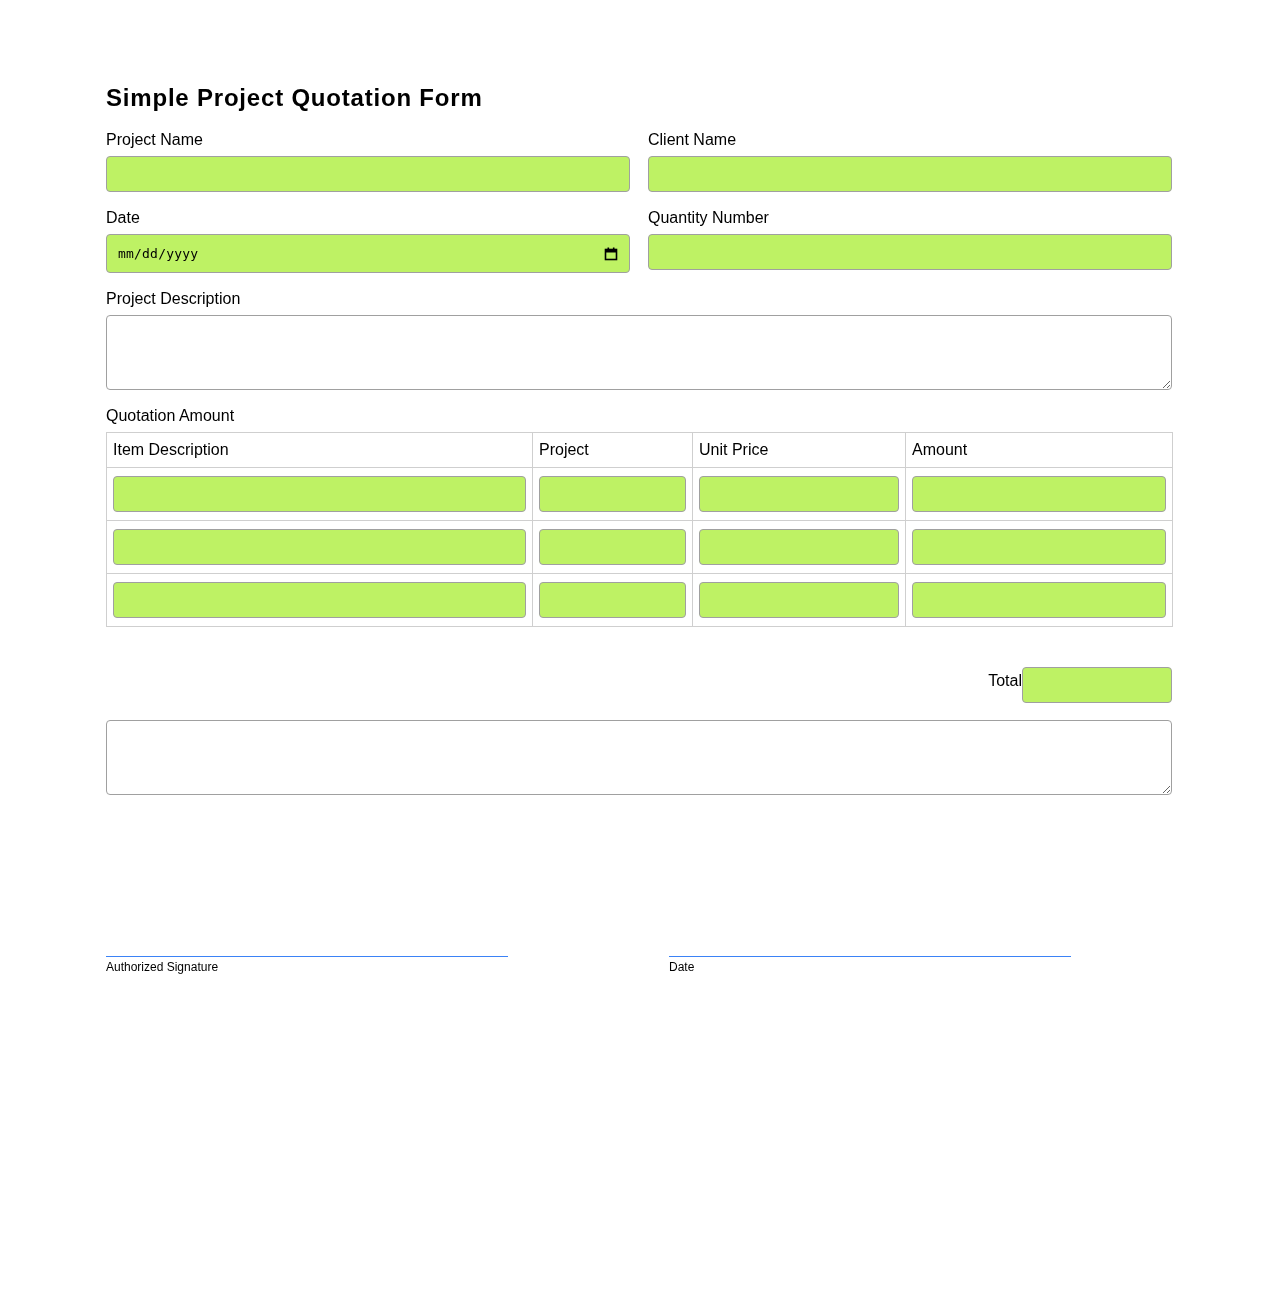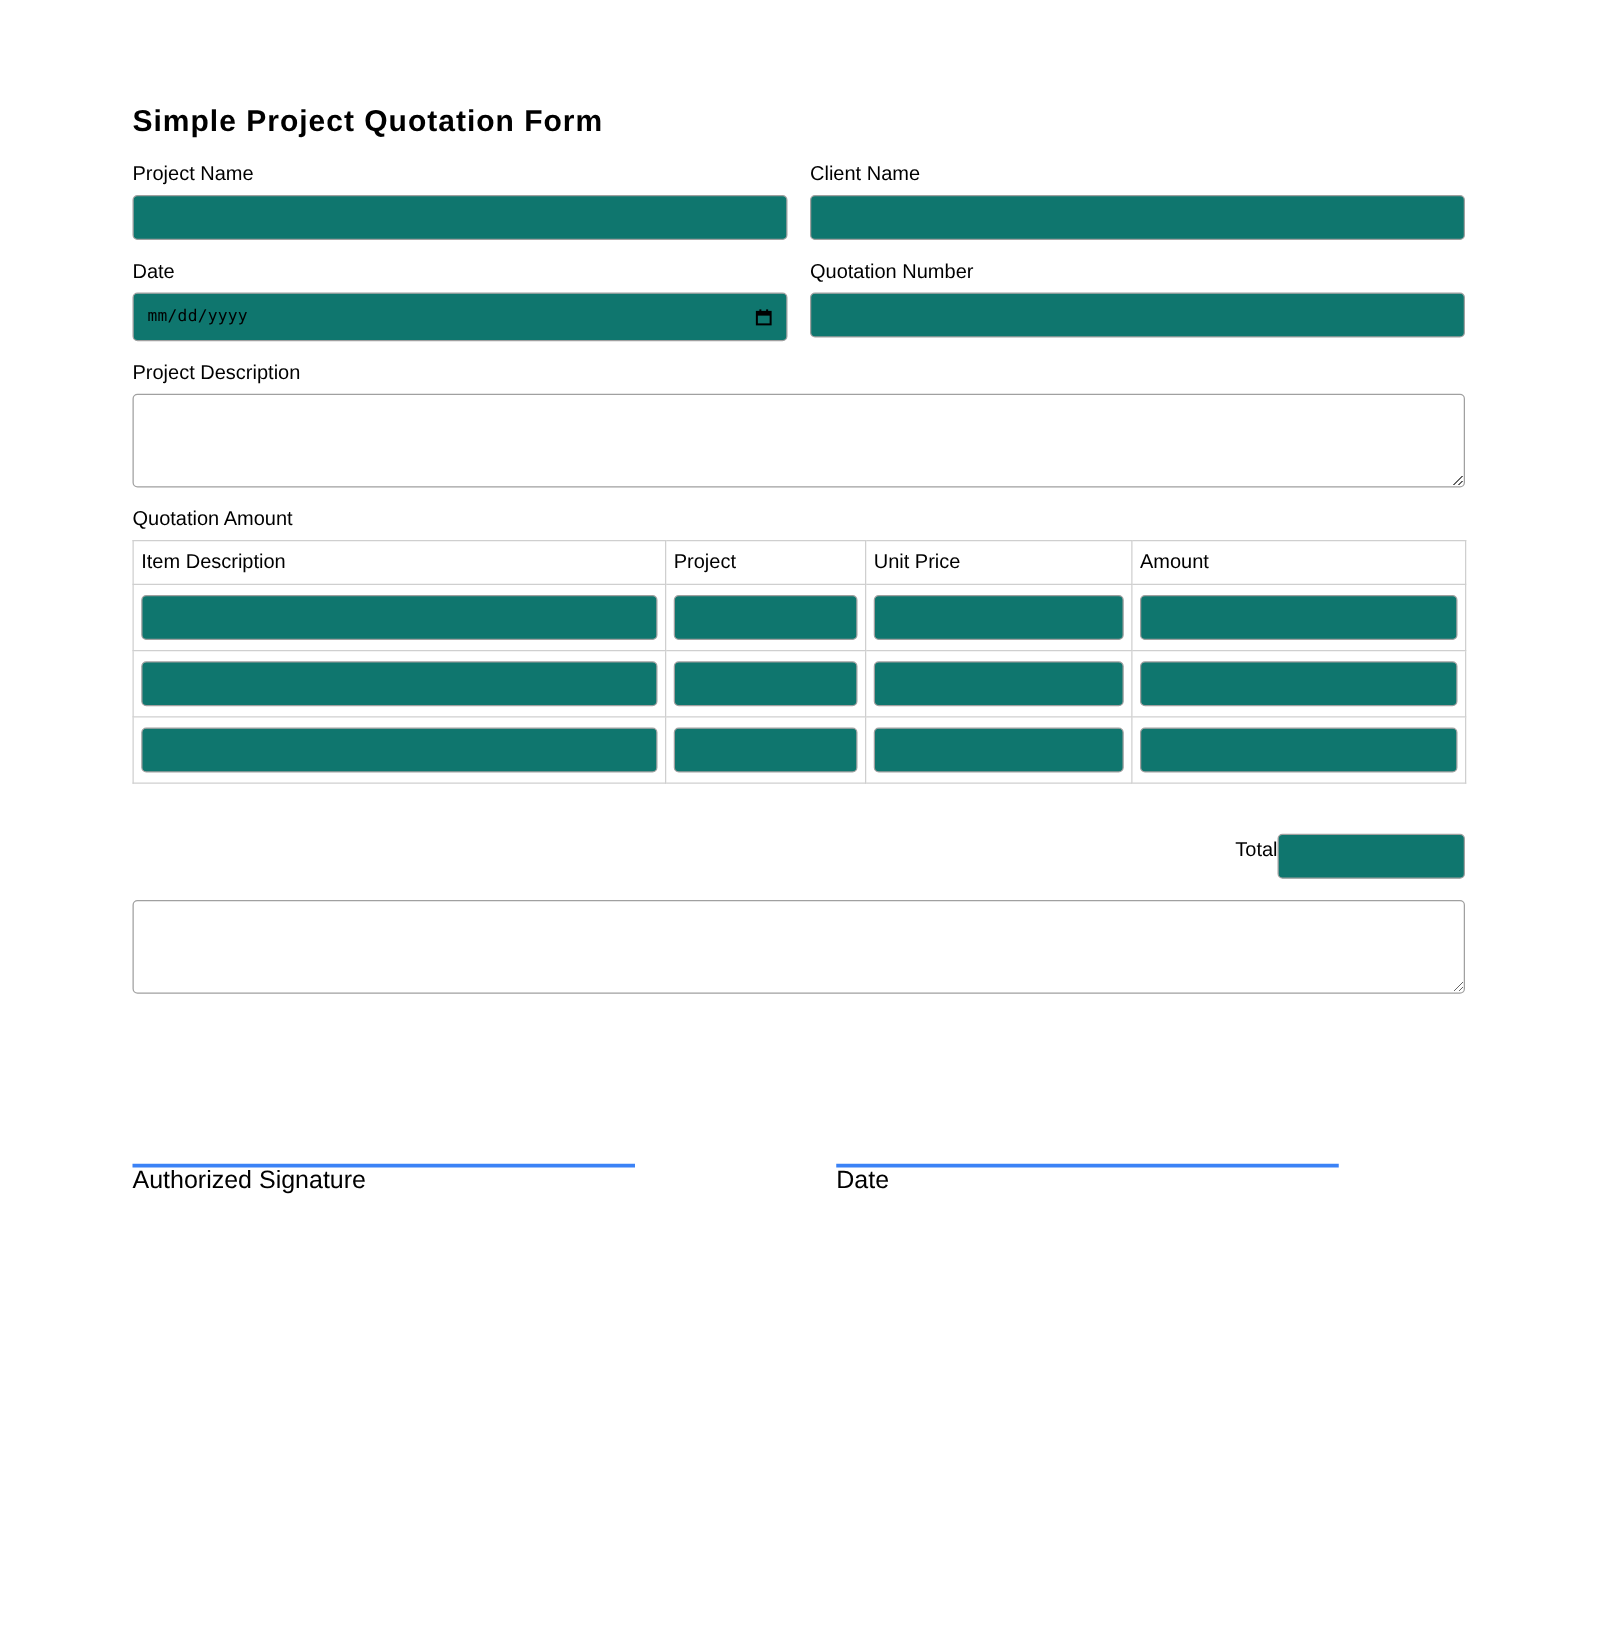--- a/index.html
+++ b/index.html
@@ -45,21 +45,21 @@
       height: 18px;
       margin-bottom: 7px;
       white-space: nowrap;
     }
     .input {
       display: block;
       width: 100%;
       height: 36px;
       border: 1px solid #a0a0a0;
       border-radius: 4px;
-      background: #0f766e;
+      background: #bef264;
       padding: 0 10px;
       font-family: "Liberation Sans", sans-serif;
       font-size: 14px;
       outline: none;
     }
     .date-input {
       position: relative;
       height: 39px;
       display: flex;
       align-items: center;
@@ -131,25 +131,25 @@
     .total-label {
       font-size: 16px;
       margin-top: -8px;
     }
     .total-input {
       width: 150px;
       height: 36px;
     }
     .sig {
       position: absolute;
-      top: 931px;
+      top: 956px;
       width: 402px;
-      border-top: 3px solid #3b82f6;
+      border-top: 1px solid #3b82f6;
       padding-top: 1px;
-      font-size: 20px;
+      font-size: 12px;
       line-height: 18px;
     }
   </style>
 </head>
 <body>
 
 <div class="page">
 
   <h1 class="title">Simple Project Quotation Form</h1>
 
@@ -173,21 +173,21 @@
           <svg width="14" height="14" viewBox="0 0 14 14">
             <rect x="1.5" y="2.5" width="11" height="10" fill="none" stroke="#000" stroke-width="1.6"></rect>
             <rect x="1.5" y="2.5" width="11" height="3" fill="#000"></rect>
             <rect x="3.5" y="0.5" width="1.6" height="2.5" fill="#000"></rect>
             <rect x="8.9" y="0.5" width="1.6" height="2.5" fill="#000"></rect>
           </svg>
         </span>
       </div>
     </div>
     <div class="field">
-      <label>Quotation Number</label>
+      <label>Quantity Number</label>
       <input class="input" type="text" value="" style="">
     </div>
   </div>
 
   <div class="block" style="top:290px;">
     <label class="label">Project Description</label>
     <textarea class="textarea" style=""></textarea>
   </div>
 
   <div class="block" style="top:407px;">

